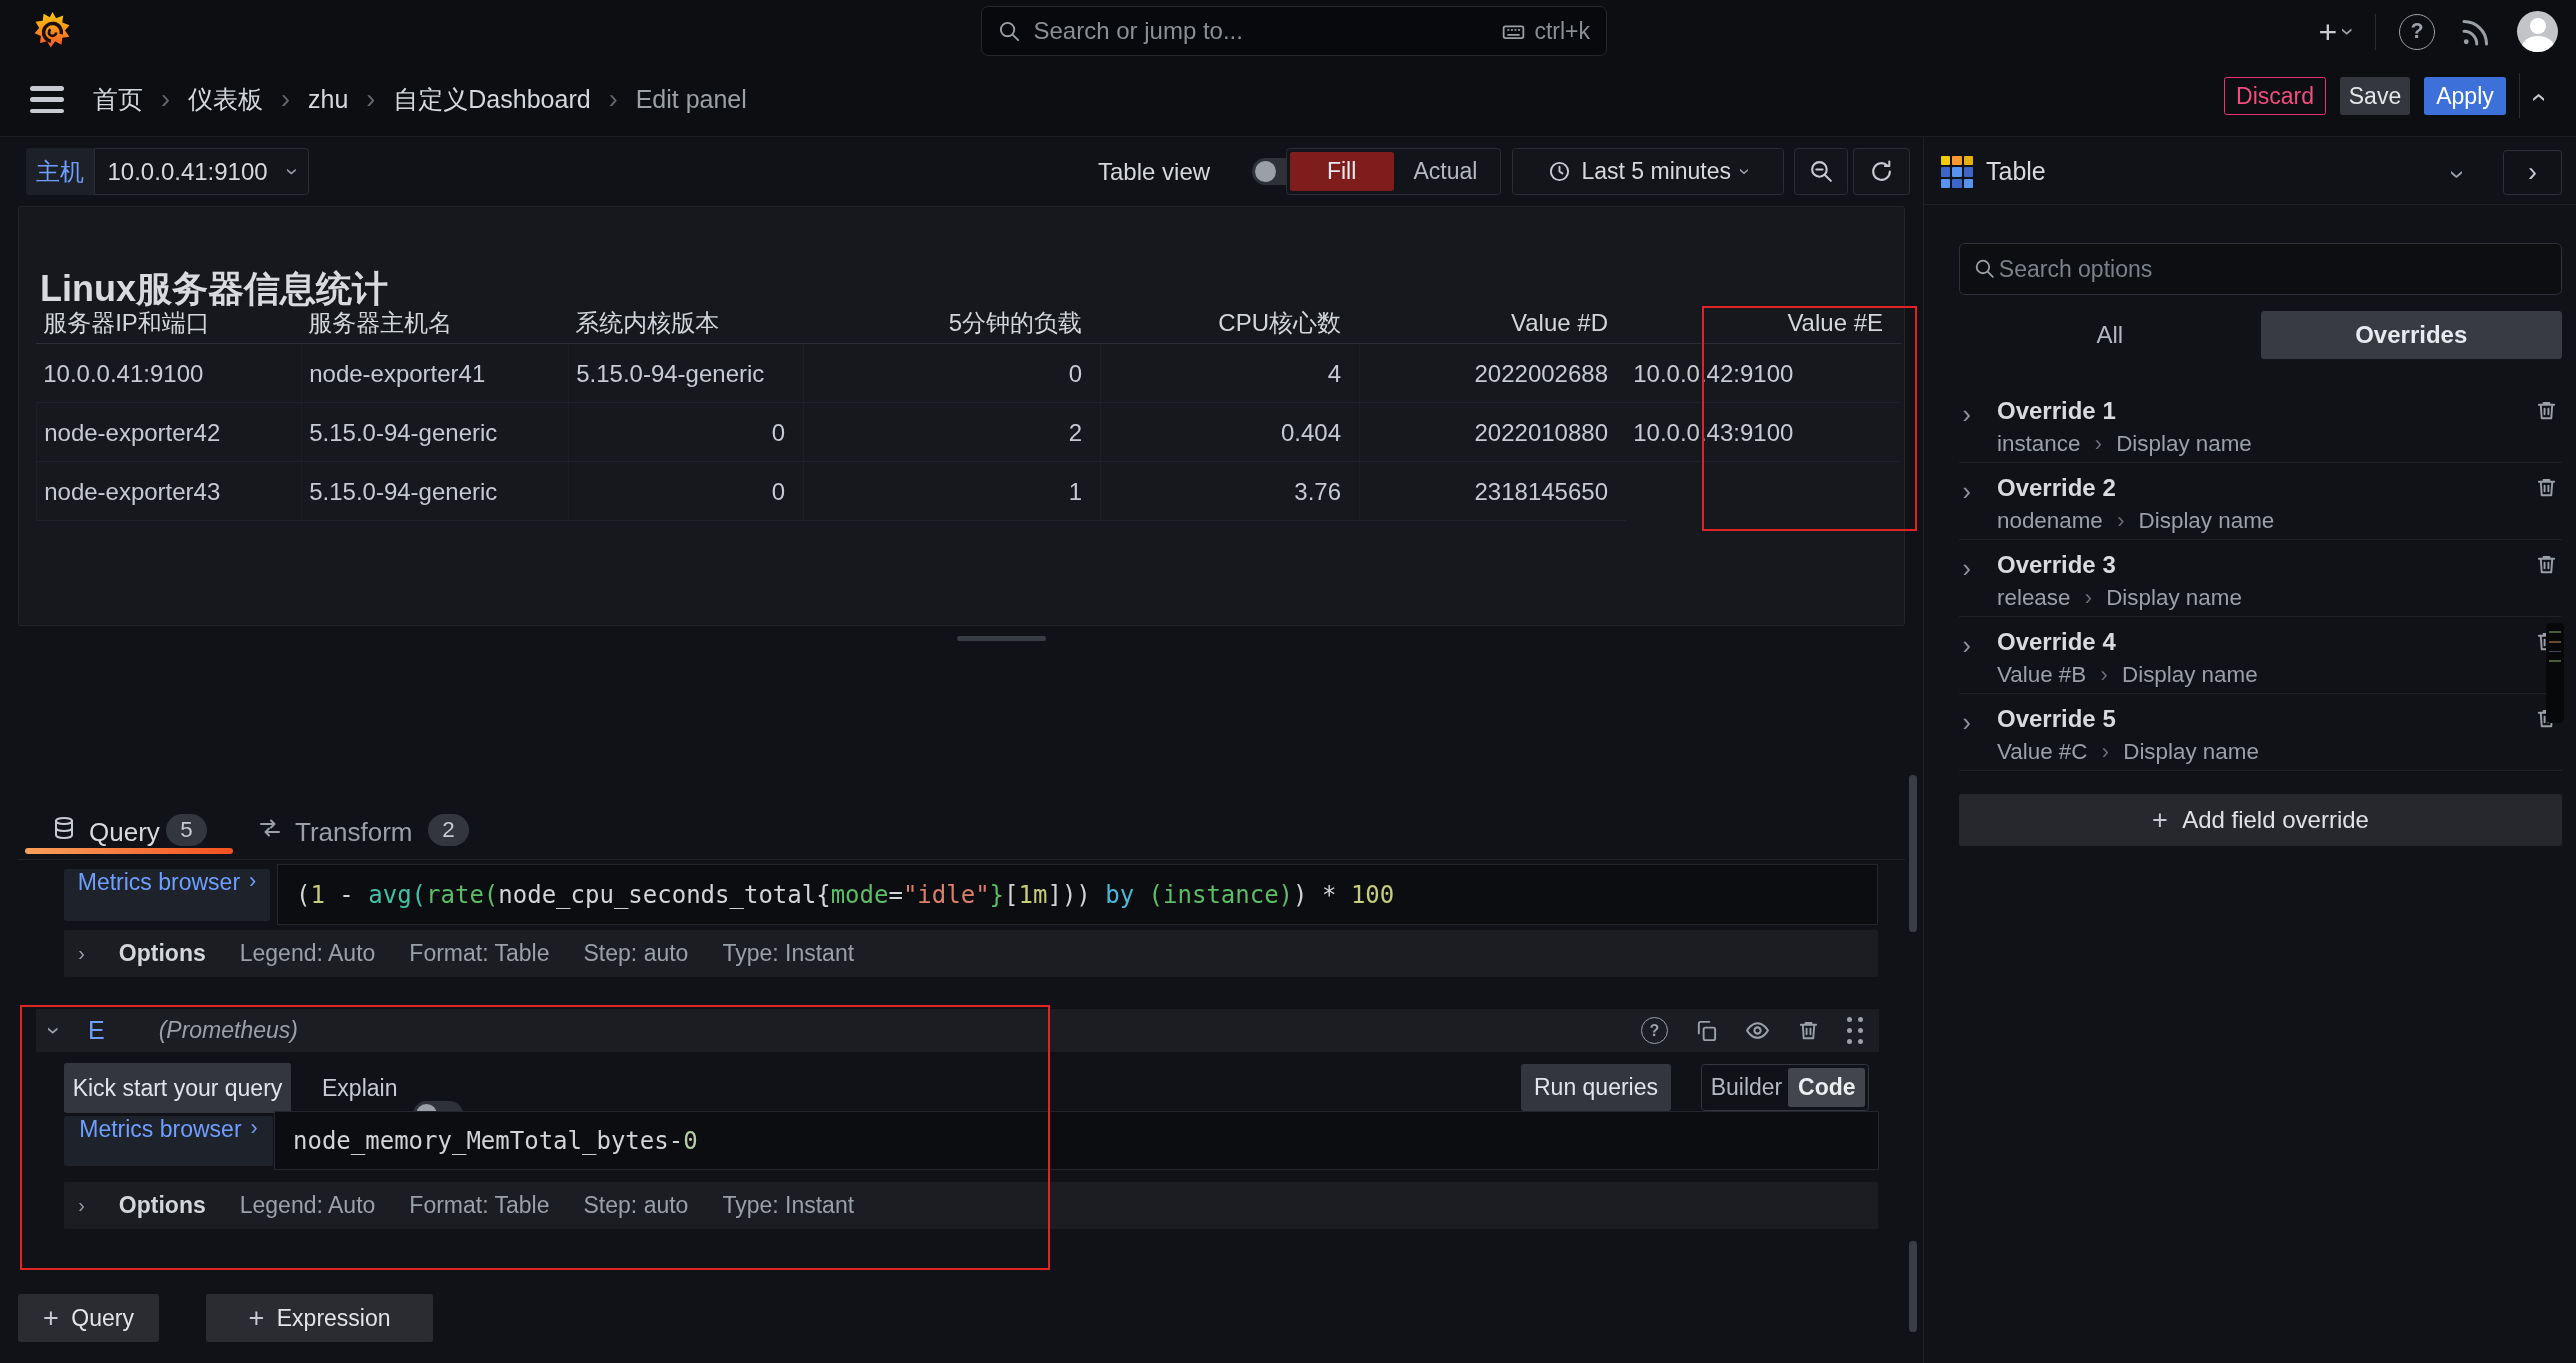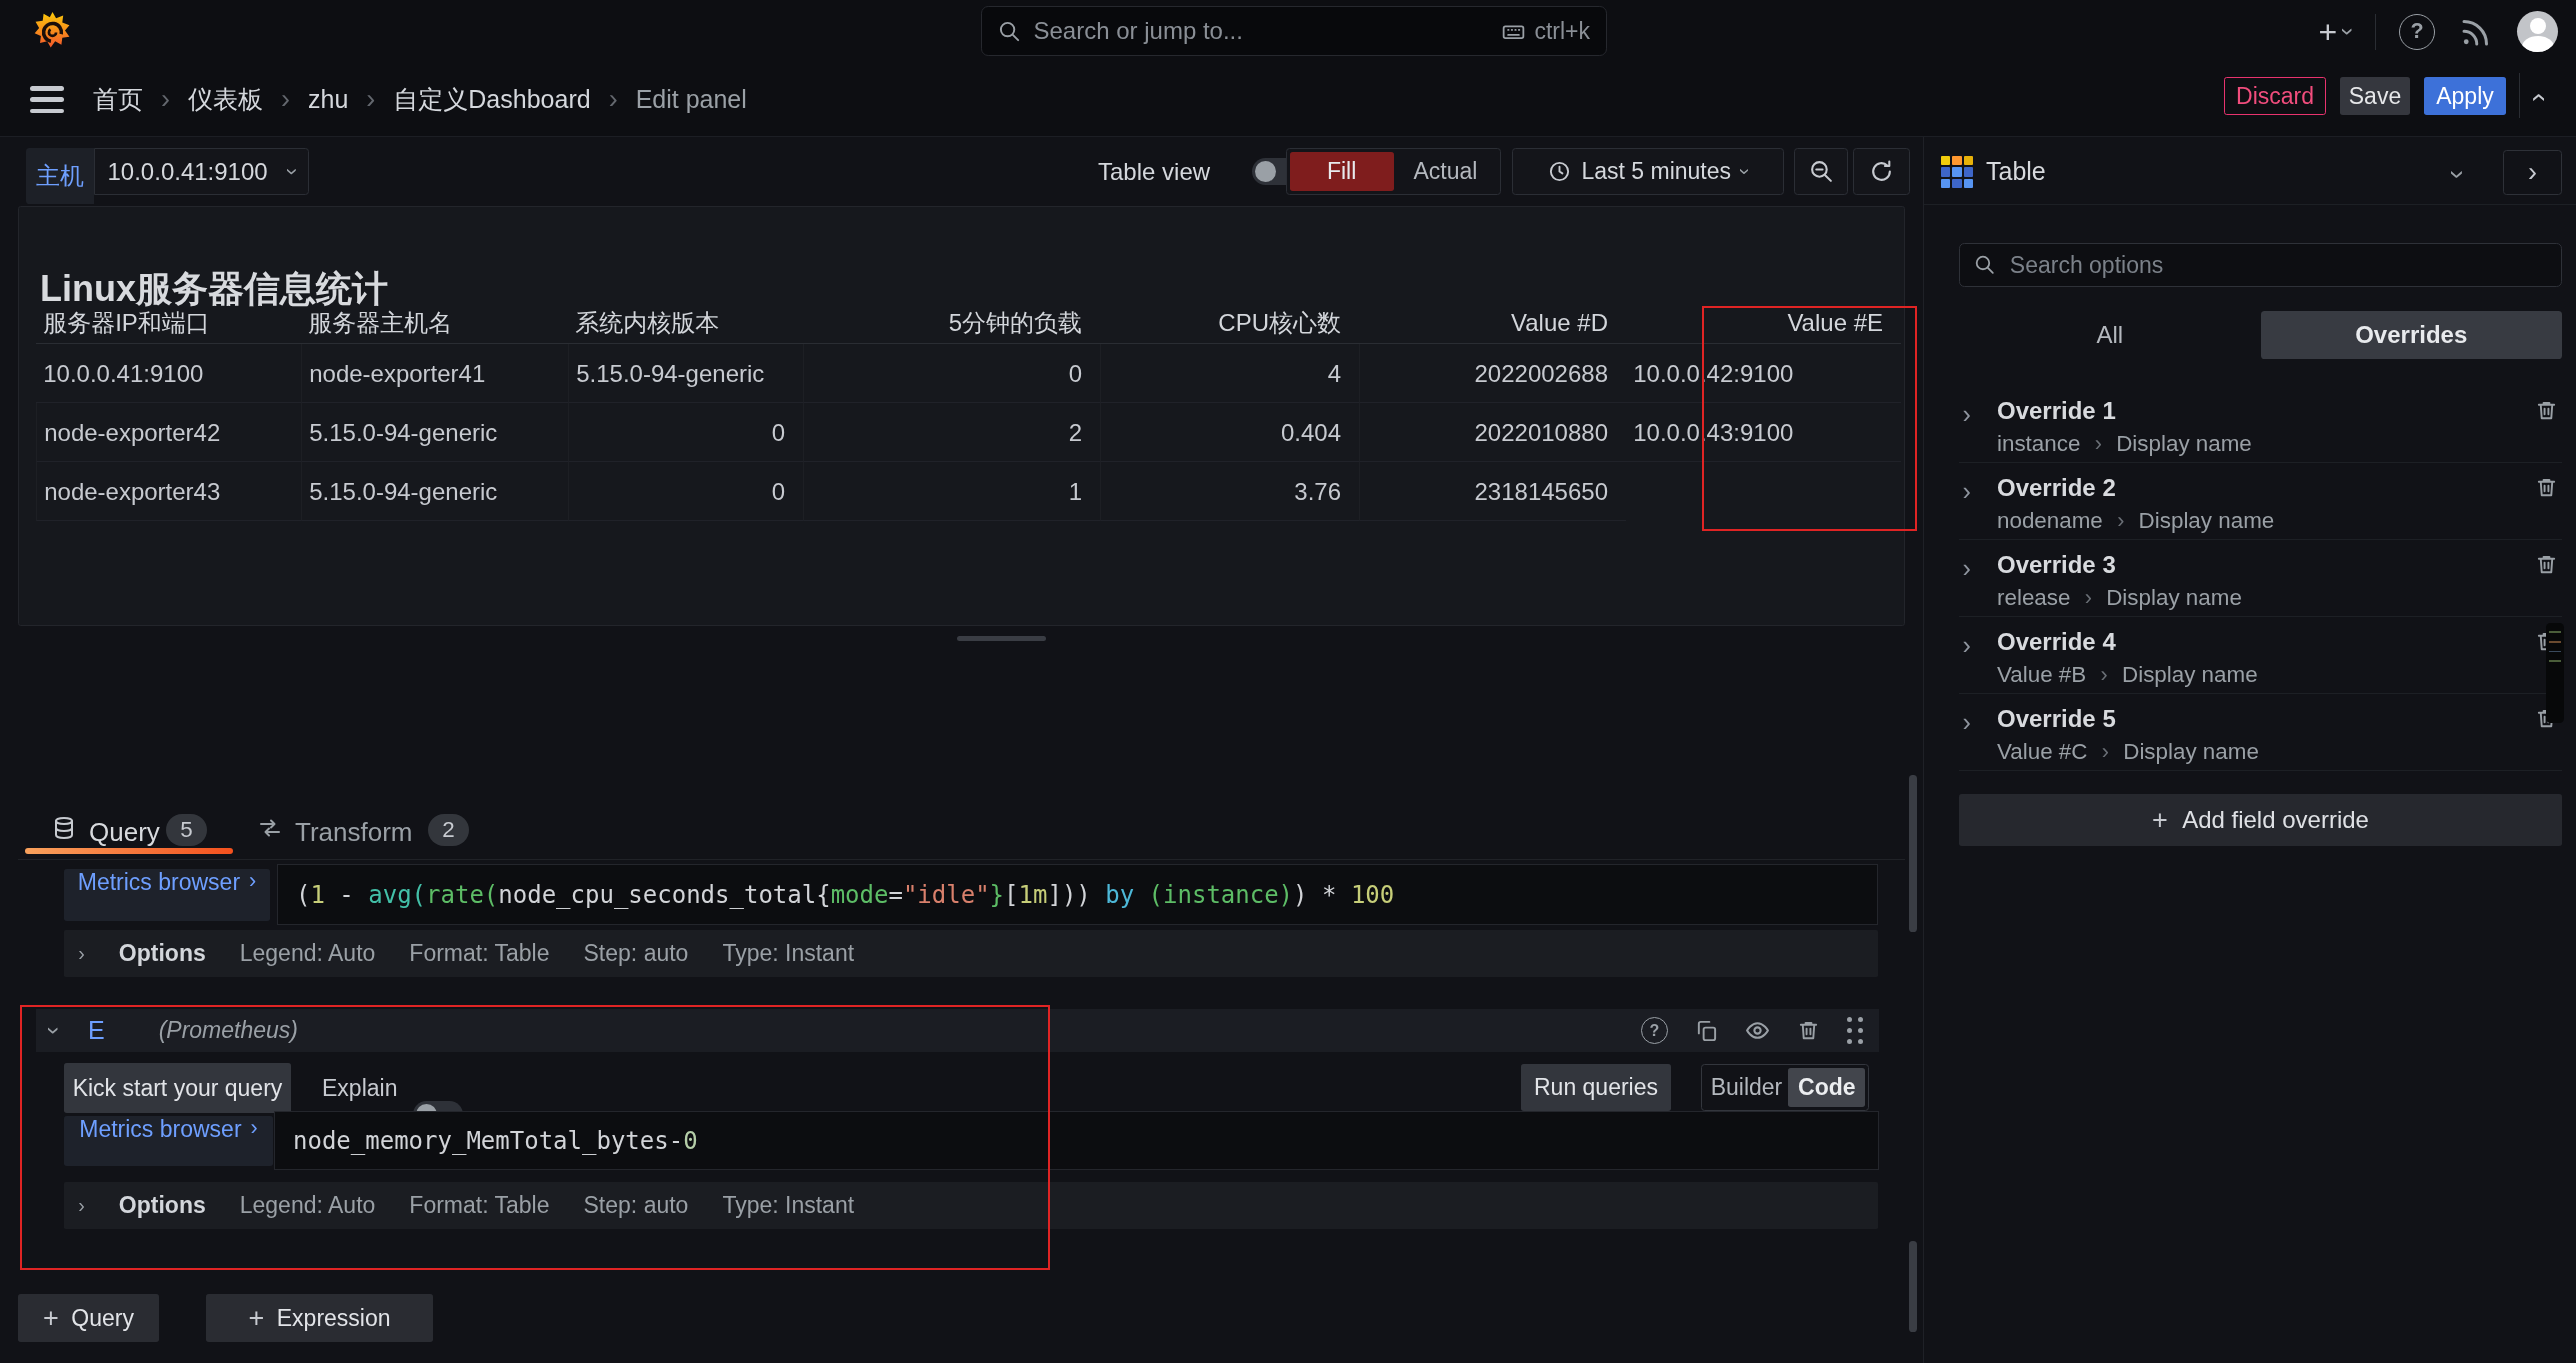--- a/index.html
+++ b/index.html
@@ -36,21 +36,21 @@
   .crumb.last{color:#9aa0a6}
   .crumb-sep{color:#63676e;font-size:27px}
   .btn{display:flex;align-items:center;justify-content:center;border-radius:2.7px;font-size:23px;cursor:pointer}
   .btn-discard{left:2224px;top:77px;width:102px;height:38px;border:0.9px solid #e8336e;color:#f14d7d;background:transparent}
   .btn-save{left:2340px;top:77px;width:70px;height:38px;background:#35373e;color:#e6e7e9}
   .btn-apply{left:2424px;top:77px;width:82px;height:38px;background:#3d71d9;color:#fff}
   .hdr-vline{left:2519px;top:73px;width:0.9px;height:45px;background:#2a2d33}
   .collapse-chev{left:2533px;top:82px;font-size:27px;color:#c7cad0}
 
   
-  .varlabel{left:26px;top:148px;width:68px;height:56px;background:#1d2027;border-radius:3.6px 0 0 3.6px;display:flex;align-items:center;justify-content:center;color:#6e9fff;font-size:24px}
+  .varlabel{left:26px;top:148px;width:68px;height:47px;background:#1d2027;border-radius:3.6px 0 0 3.6px;display:flex;align-items:center;justify-content:center;color:#6e9fff;font-size:24px}
   .vardrop{left:94px;top:148px;width:215px;height:47px;border:0.9px solid #2b2e35;background:#14151a;border-radius:0 3.6px 3.6px 0;display:flex;align-items:center;padding:0 12.5px;gap:10.7px;font-size:24px;color:#d5d8dd}
   .tv-label{left:1098px;top:148px;height:47px;line-height:47px;font-size:24px;color:#d5d8dd}
   .toggle{width:52px;height:27px;border-radius:13.4px;background:#2e3138;position:relative;cursor:pointer}
   .toggle .knob{position:absolute;left:2.7px;top:2.7px;width:21.5px;height:21.5px;border-radius:50%;background:#9aa0a6}
   .seg{left:1286px;top:148px;width:215px;height:47px;border:0.9px solid #2b2e35;background:#131419;border-radius:3.6px;display:flex;padding:2.7px}
   .seg .on{flex:1;background:#7f1d1d;border-radius:2.7px;display:flex;align-items:center;justify-content:center;color:#e8eaed;font-size:23px}
   .seg .off{flex:1;display:flex;align-items:center;justify-content:center;color:#b4b8be;font-size:23px}
   .tbtn{border:0.9px solid #2b2e35;background:#14151a;border-radius:3.6px;display:flex;align-items:center;justify-content:center;gap:10.7px;color:#d5d8dd;font-size:23px;cursor:pointer}
 
   
@@ -93,21 +93,21 @@
   .scroll-thumb{width:8px;border-radius:3.6px;background:#3a3d44}
 
   
   .side-divider{left:1923px;top:137px;width:0.9px;height:1226px;background:#1f2127}
   .vizicon{left:1941px;top:156px;width:32px;height:32px;display:grid;grid-template-columns:1fr 1fr 1fr;gap:1.8px}
   .vizicon i{border-radius:0.9px}
   .viz-name{left:1986px;top:148px;height:47px;line-height:47px;font-size:25px;color:#d8dade;cursor:pointer}
   .viz-chev{left:2453px;top:159px;font-size:27px;color:#9aa0a6}
   .expand-btn{left:2503px;top:150px;width:59px;height:45px;border:0.9px solid #2e3138;border-radius:3.6px;display:flex;align-items:center;justify-content:center;color:#c7cad0;font-size:27px;cursor:pointer}
   .side-hline{left:1924px;top:204px;width:652px;height:0.9px;background:#1d2025}
-  .side-search{left:1959px;top:243px;width:603px;height:44px;border:0.9px solid #2e3138;background:#0d0e12;border-radius:5.4px;display:flex;align-items:center;padding:0 14.3px;gap:14px}
+  .side-search{left:1959px;top:243px;width:603px;height:52px;border:0.9px solid #2e3138;background:#0d0e12;border-radius:5.4px;display:flex;align-items:center;padding:0 14.3px;gap:3px}
   .side-search input{flex:1;background:transparent;border:none;outline:none;font:23px "Liberation Sans",sans-serif;color:#c7cad0}
   .side-search input::placeholder{color:#7b8189}
   .side-tabs{left:1959px;top:311px;width:603px;height:48px;display:grid;grid-template-columns:1fr 1fr}
   .side-tabs .t-off{display:flex;align-items:center;justify-content:center;color:#b4b8be;font-size:24px;cursor:pointer}
   .side-tabs .t-on{background:#383b42;border-radius:3.6px;display:flex;align-items:center;justify-content:center;color:#e8eaed;font-size:24px;font-weight:600;cursor:pointer}
   .ov-list{left:1959px;top:386px;width:603px}
   .ov-row{position:relative;height:77px;border-bottom:0.9px solid #1d2025;cursor:pointer}
   .ov-chev{position:absolute;left:3.6px;top:14.3px;font-size:25px;color:#8e949e}
   .ov-title{position:absolute;left:38px;top:10.7px;font-size:24px;font-weight:600;color:#d8dade}
   .ov-sub{position:absolute;left:38px;top:45px;display:flex;align-items:center;gap:14.3px}

